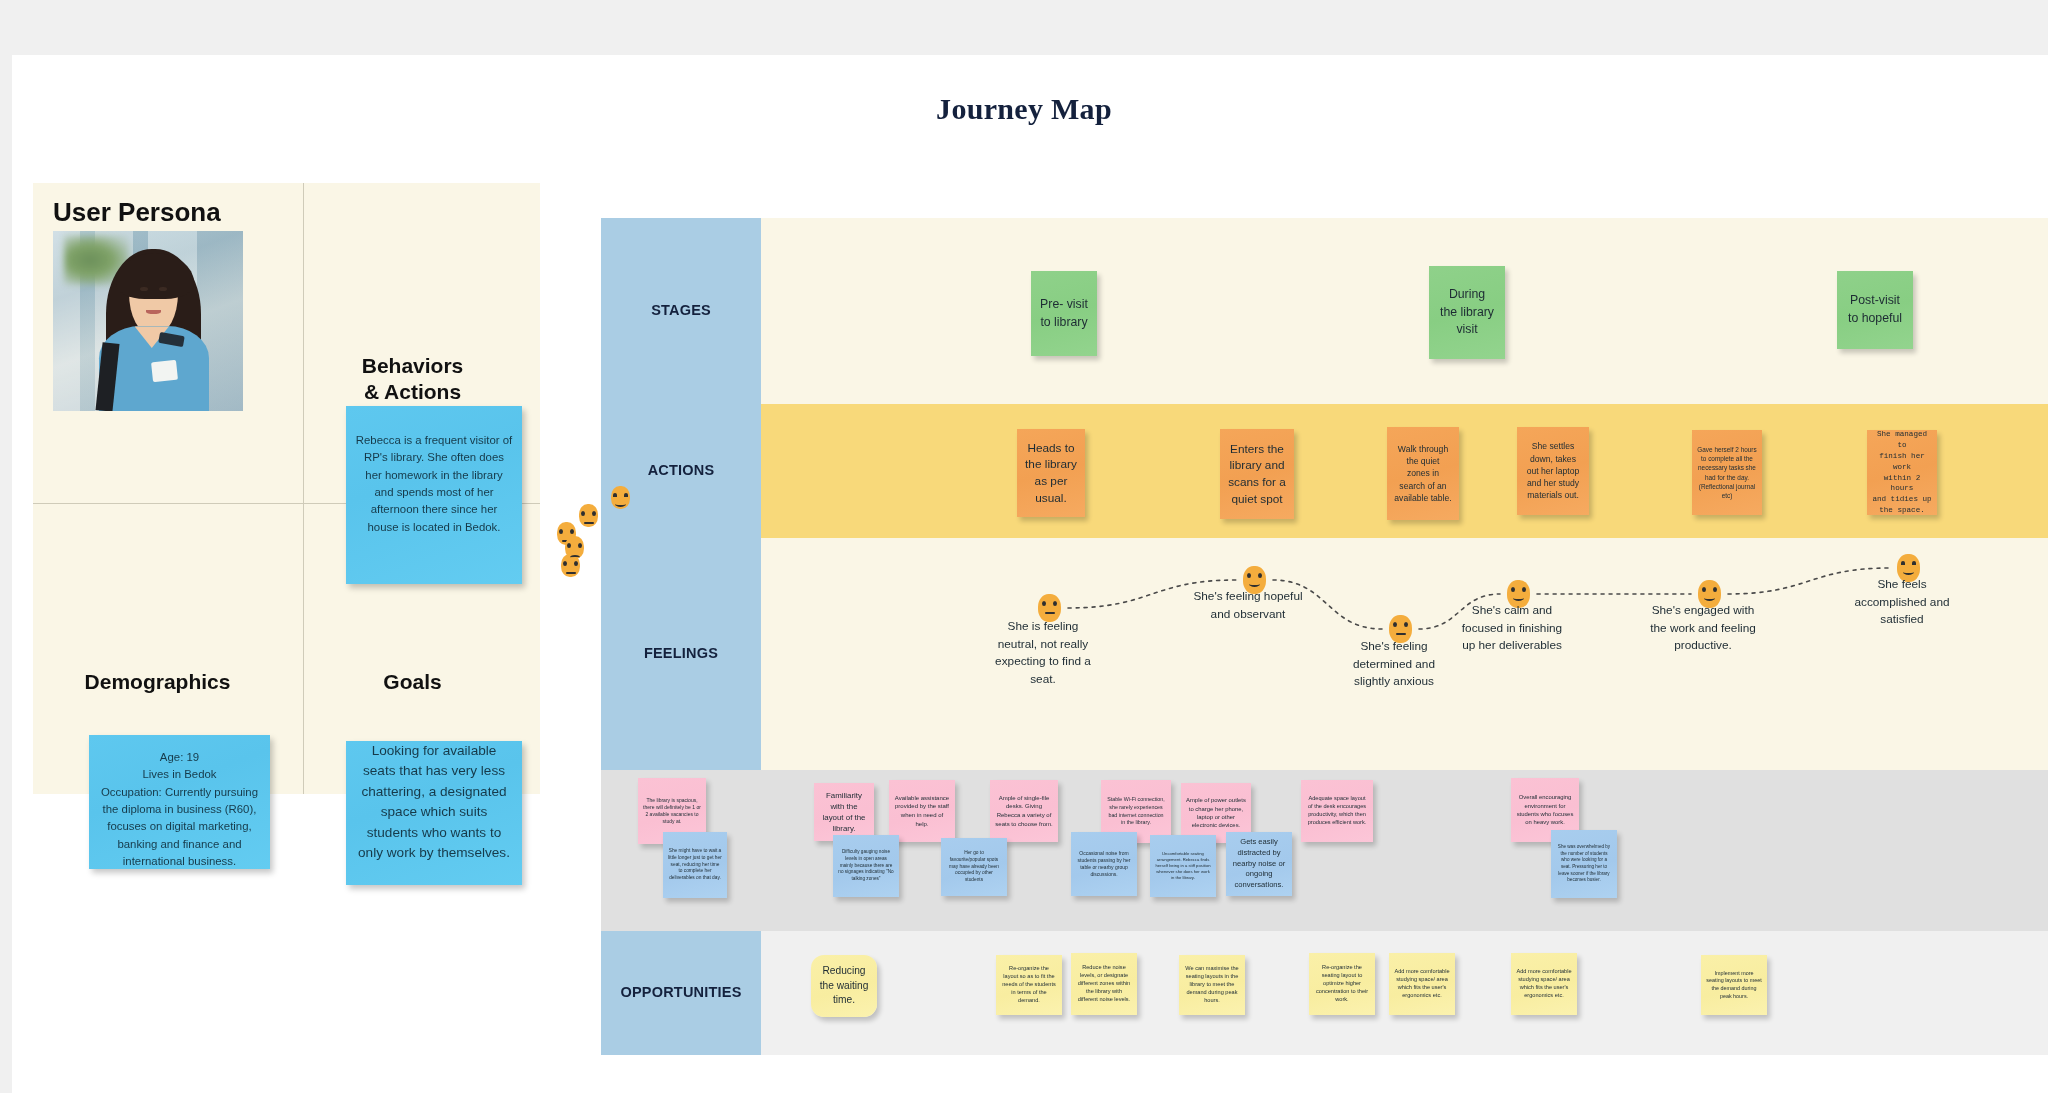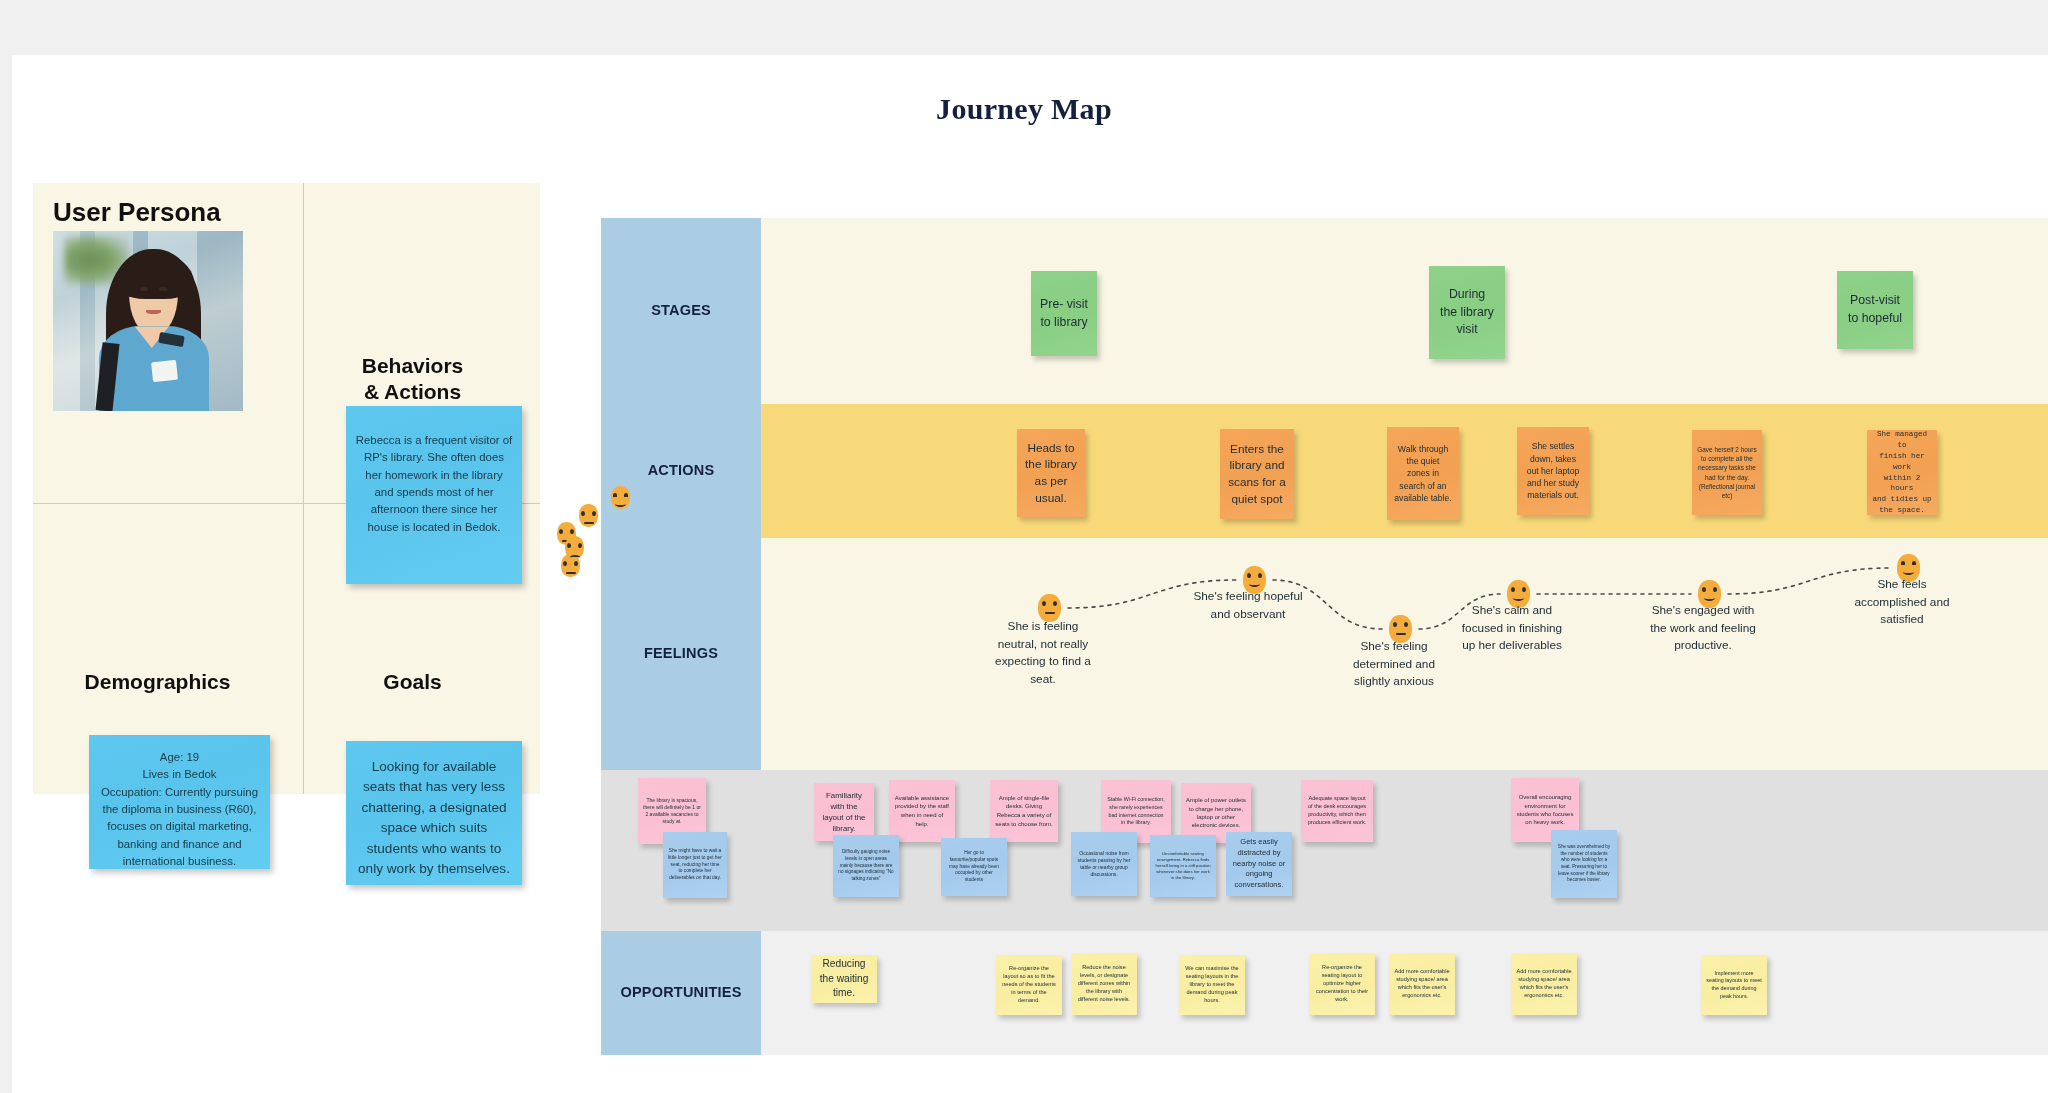--- a/index.html
+++ b/index.html
@@ -98,21 +98,21 @@
 
   .note-blue-lg {
     position:absolute;
     background: linear-gradient(160deg,#5ec8ef 0%,#59c4ec 40%,#63ccf1 100%);
     box-shadow: 3px 4px 6px rgba(0,0,0,.22);
     color:#163a4a; font-size:11.4px; line-height:1.52;
     text-align:center; padding:10px 9px;
   }
   .np-behaviors { left:313px; top:223px; width:176px; height:178px; padding-top:26px; }
   .np-demographics { left:56px; top:552px; width:181px; height:134px; padding-top:14px; }
-  .np-goals { left:313px; top:558px; width:176px; height:144px; padding-top:16px; font-size:13.6px; line-height:1.5; }
+  .np-goals { left:313px; top:558px; width:176px; height:144px; padding-top:0; font-size:13.6px; line-height:1.5; }
 
   
   .journey { position:absolute; left:601px; top:218px; width:1447px; }
   .jrow { position:relative; display:flex; }
   .jlabel {
     width:160px; flex:0 0 160px;
     background:#aacde4;
     display:flex; align-items:center; justify-content:center;
     text-align:center;
     font-size:14.5px; font-weight:bold; color:#14213d;
@@ -384,21 +384,21 @@
           <div class="note note-bluep" style="left: 470px; top: 62px; width: 66px; height: 64px; font-size: 5px; line-height: 1.42; white-space: normal;">Occasional noise from students passing by her table or nearby group discussions.</div>
           <div class="note note-bluep" style="left: 549px; top: 65px; width: 66px; height: 62px; font-size: 4.2px; line-height: 1.42; white-space: normal;">Uncomfortable seating arrangement. Rebecca finds herself being in a stiff position whenever she does her work in the library.</div>
           <div class="note note-bluep" style="left: 625px; top: 62px; width: 66px; height: 64px; font-size: 7.6px; line-height: 1.42; white-space: normal;">Gets easily distracted by nearby noise or ongoing conversations.</div>
           <div class="note note-bluep" style="left: 950px; top: 60px; width: 66px; height: 68px; font-size: 4.6px; line-height: 1.42; white-space: normal;">She was overwhelmed by the number of students who were looking for a seat. Pressuring her to leave sooner if the library becomes busier.</div>
         </div>
     </div>
 
     <div class="jrow row-opps">
       <div class="jlabel">OPPORTUNITIES</div>
       <div class="jbody" id="body-opps">
-          <div class="note note-yellow" style="left: 50px; top: 24px; width: 66px; height: 48px; font-size: 10.2px; line-height: 1.42;">Reducing
+          <div class="note note-yellow" style="left: 50px; top: 24px; width: 66px; height: 62px; font-size: 10.2px; line-height: 1.42; border-radius: 13px;">Reducing
 the waiting
 time.</div>
           <div class="note note-yellow" style="left: 235px; top: 24px; width: 66px; height: 60px; font-size: 5.6px; line-height: 1.42; white-space: normal;">Re-organize the layout so as to fit the needs of the students in terms of the demand.</div>
           <div class="note note-yellow" style="left: 310px; top: 22px; width: 66px; height: 62px; font-size: 5.6px; line-height: 1.42; white-space: normal;">Reduce the noise levels, or designate different zones within the library with different noise levels.</div>
           <div class="note note-yellow" style="left: 418px; top: 24px; width: 66px; height: 60px; font-size: 5.6px; line-height: 1.42; white-space: normal;">We can maximise the seating layouts in the library to meet the demand during peak hours.</div>
           <div class="note note-yellow" style="left: 548px; top: 22px; width: 66px; height: 62px; font-size: 5.6px; line-height: 1.42; white-space: normal;">Re-organize the seating layout to optimize higher concentration to their work.</div>
           <div class="note note-yellow" style="left: 628px; top: 22px; width: 66px; height: 62px; font-size: 5.6px; line-height: 1.42; white-space: normal;">Add more comfortable studying space/ area which fits the user's ergonomics etc.</div>
           <div class="note note-yellow" style="left: 750px; top: 22px; width: 66px; height: 62px; font-size: 5.6px; line-height: 1.42; white-space: normal;">Add more comfortable studying space/ area which fits the user's ergonomics etc.</div>
           <div class="note note-yellow" style="left: 940px; top: 24px; width: 66px; height: 60px; font-size: 5.4px; line-height: 1.42; white-space: normal;">Implement more seating layouts to meet the demand during peak hours.</div>
         </div>

